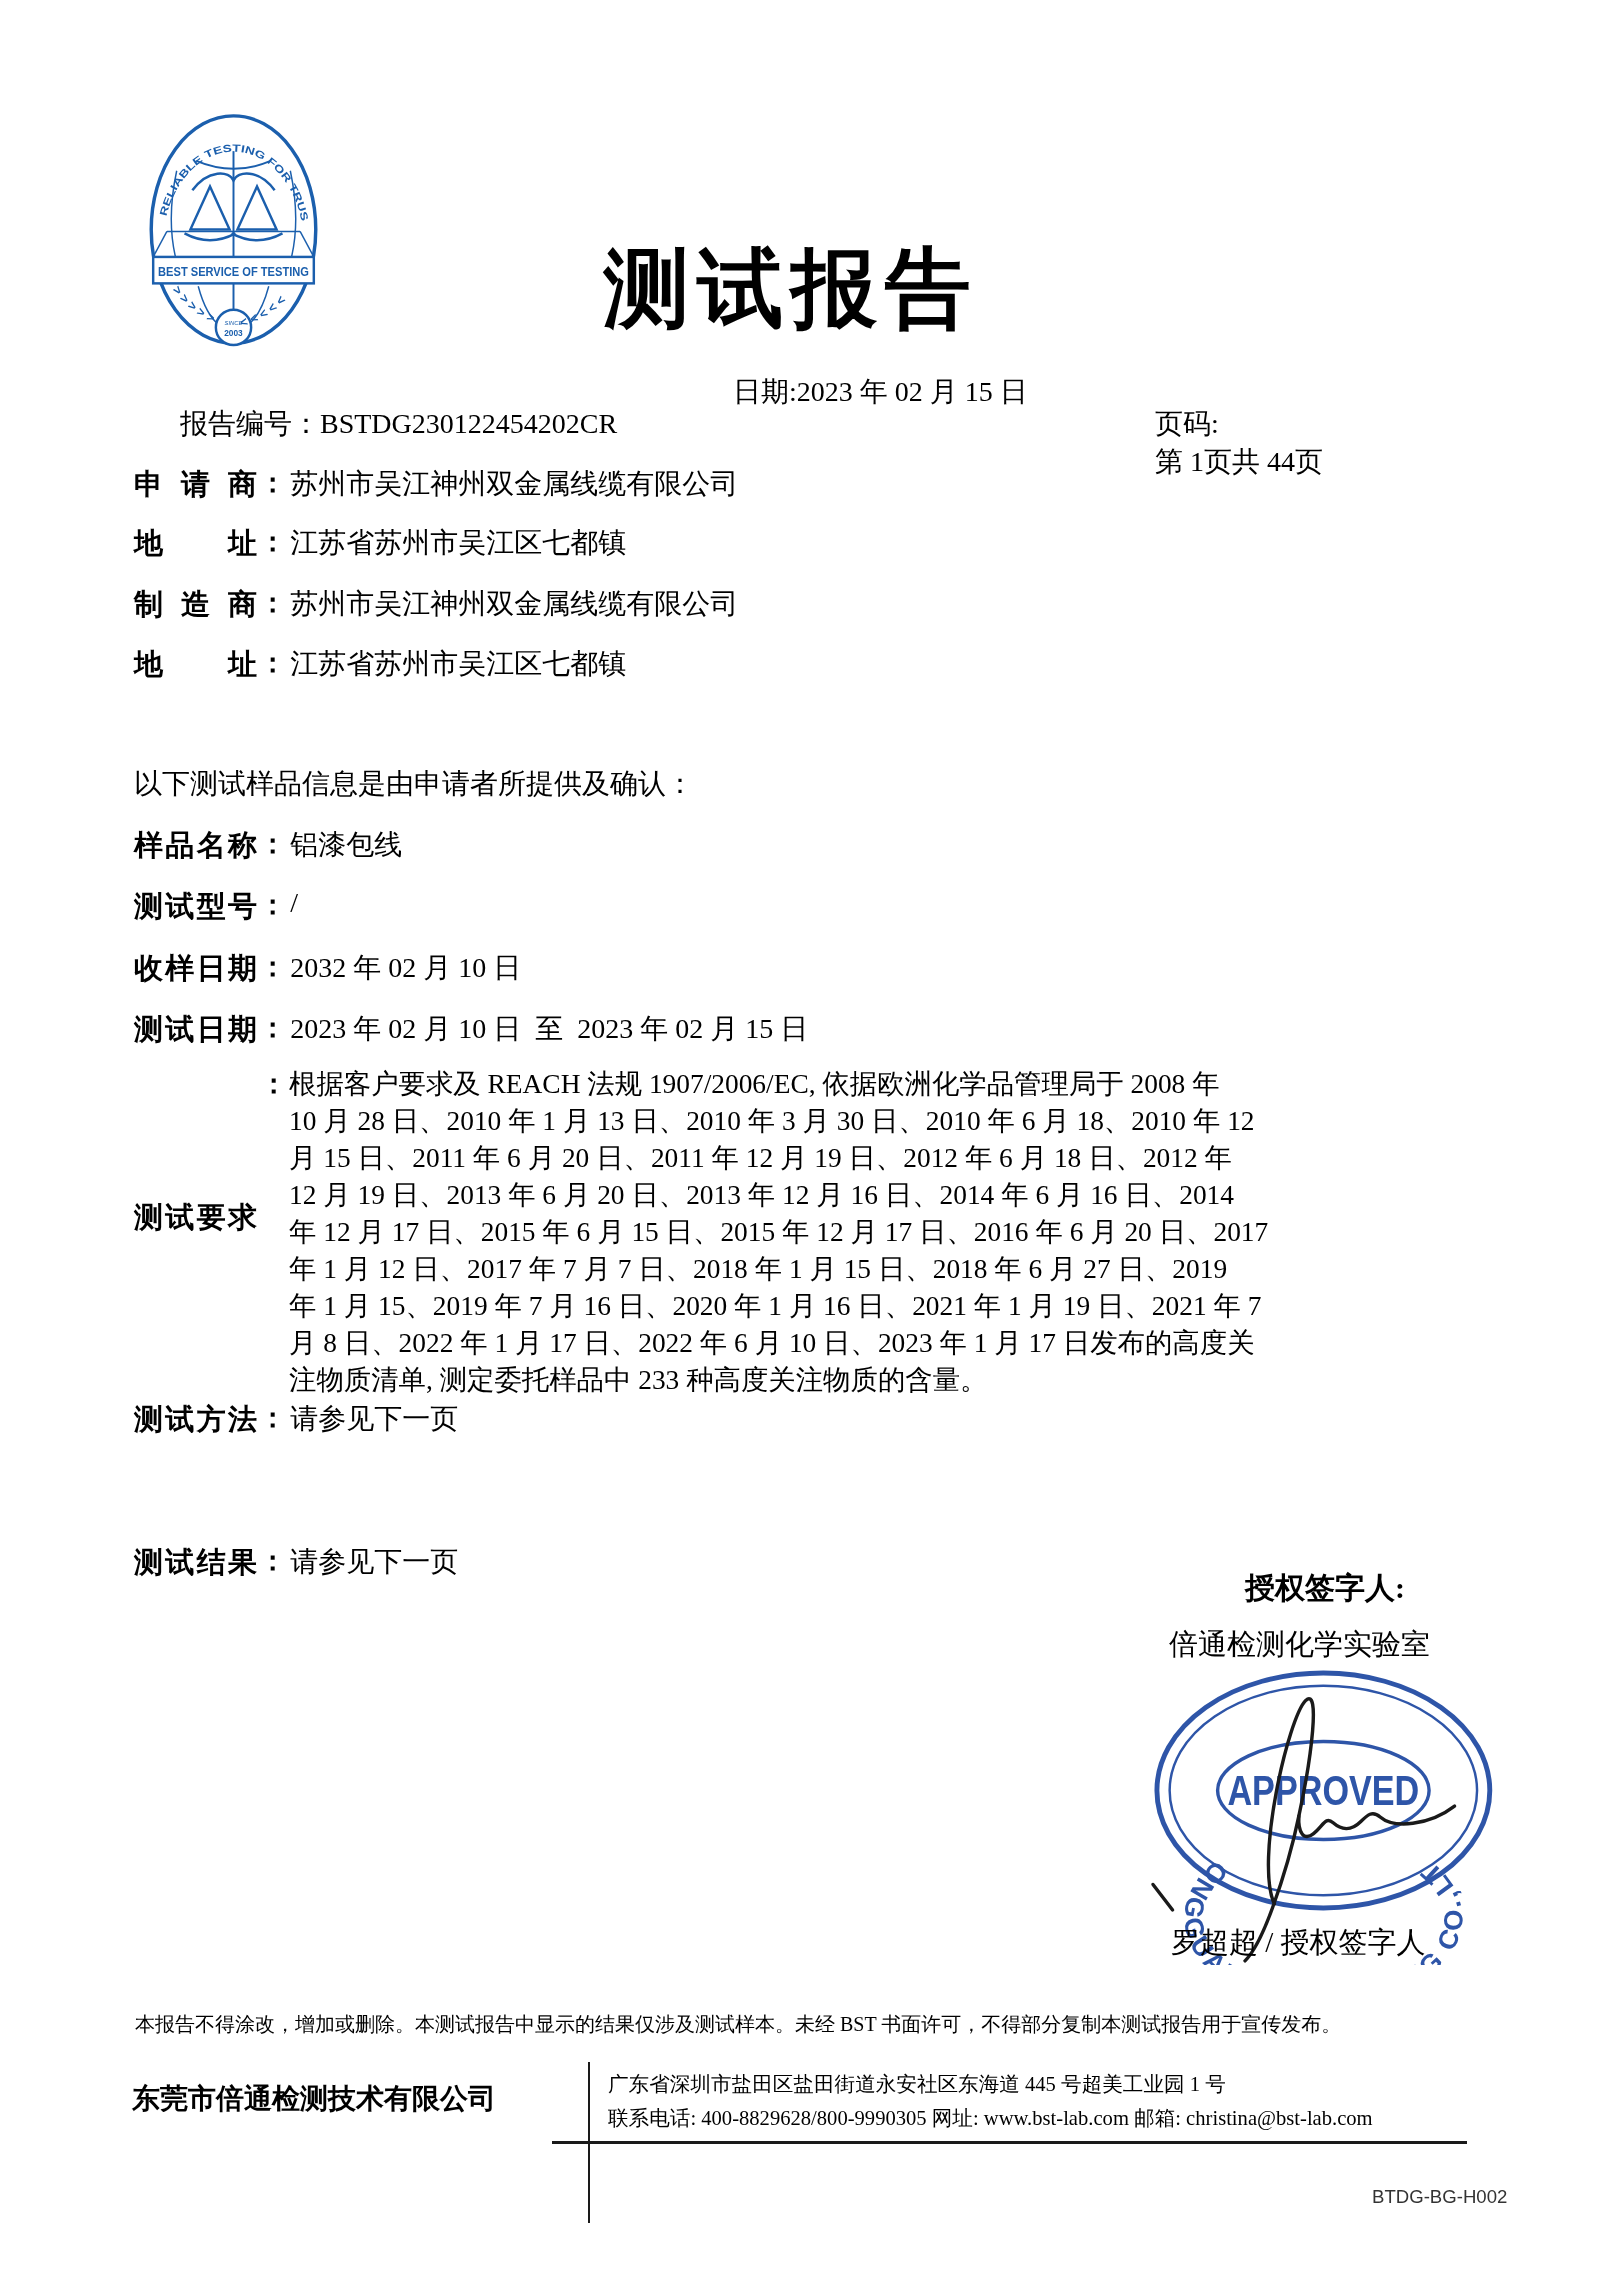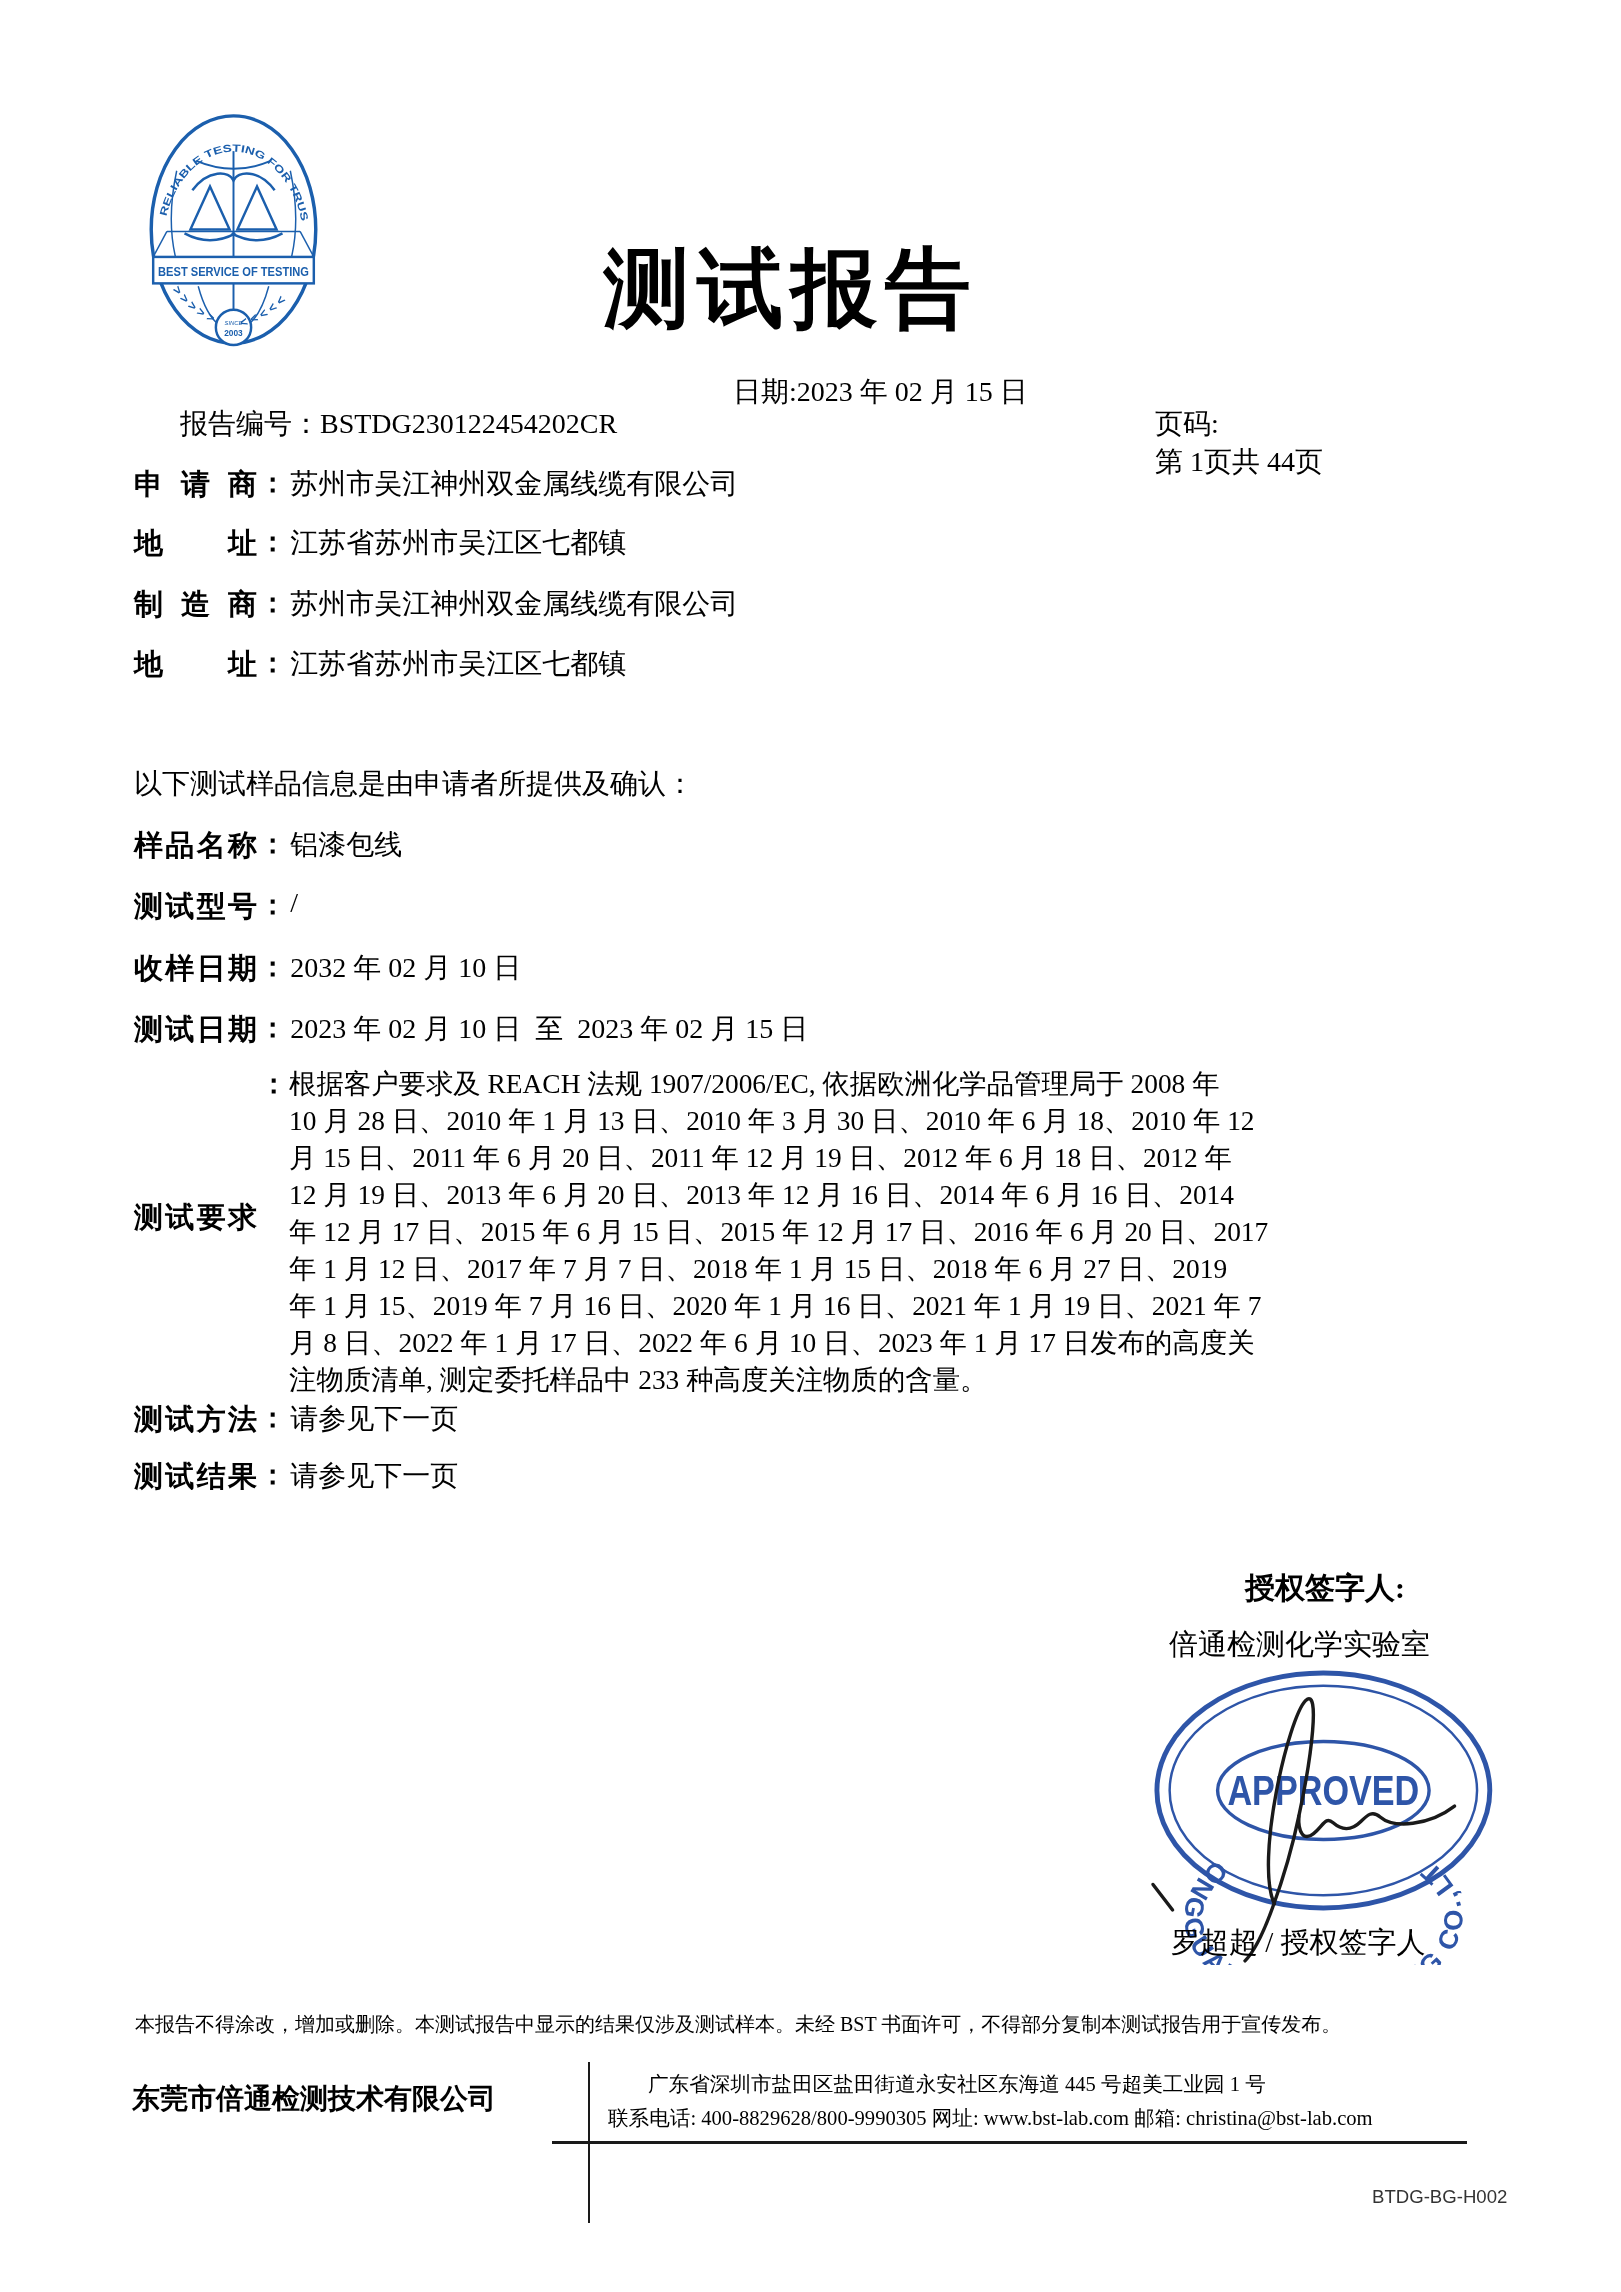--- a/index.html
+++ b/index.html
@@ -38,21 +38,21 @@
   .signer{font-size:29px;color:#000;}
   .disclaimer{
     position:absolute;left:135px;top:2011px;width:1333px;
     font-size:20px;color:#000;
   }
   .company{
     position:absolute;left:132px;top:2080px;
     font-family:"Liberation Sans","DejaVu Sans",sans-serif;
     font-weight:700;font-size:28px;color:#000;text-align:center;
   }
-  .addr{position:absolute;left:608px;top:2070px;font-size:20.6px;color:#000;margin-left:40px;}
+  .addr{position:absolute;left:608px;top:2070px;font-size:20.6px;color:#000;}
   .contact{position:absolute;left:608px;top:2104px;font-size:20.6px;color:#000;}
   .vline{position:absolute;left:588px;top:2062px;width:2px;height:161px;background:#1a1a1a;}
   .hline{position:absolute;left:552px;top:2141px;width:915px;height:2.9px;background:#1a1a1a;}
   .formcode{
     position:absolute;left:1372px;top:2186px;
     font-family:"Liberation Sans","DejaVu Sans",sans-serif;
     font-size:18.6px;color:#333;
   }
 </style>
 </head>
@@ -175,21 +175,21 @@
 年 1 月 15、2019 年 7 月 16 日、2020 年 1 月 16 日、2021 年 1 月 19 日、2021 年 7
 月 8 日、2022 年 1 月 17 日、2022 年 6 月 10 日、2023 年 1 月 17 日发布的高度关
 注物质清单, 测定委托样品中 233 种高度关注物质的含量。</div>
   <span class="lbl req-lbl">测试要求</span>
 
   <div class="row" style="top:1400px;">
     <span class="lbl">测试方法</span>
     <span class="colon">：</span>
     <span class="val">请参见下一页</span>
   </div>
-  <div class="row" style="top:1457px;justify-content:space-between;">
+  <div class="row" style="top:1543px;justify-content:space-between;">
     <span class="lbl">测试结果</span>
     <span class="colon">：</span>
     <span class="val">请参见下一页</span>
   </div>
 
   <div class="abs sign-head" style="left:1245px;top:1568px;">授权签字人:</div>
   <div class="abs sign-lab" style="left:1169px;top:1625px;">倍通检测化学实验室</div>
 
   <svg class="abs" style="left:1106px;top:1661px;" width="421" height="304" viewBox="0 0 430 310">
     <g stroke="#2e55a8" fill="none">

